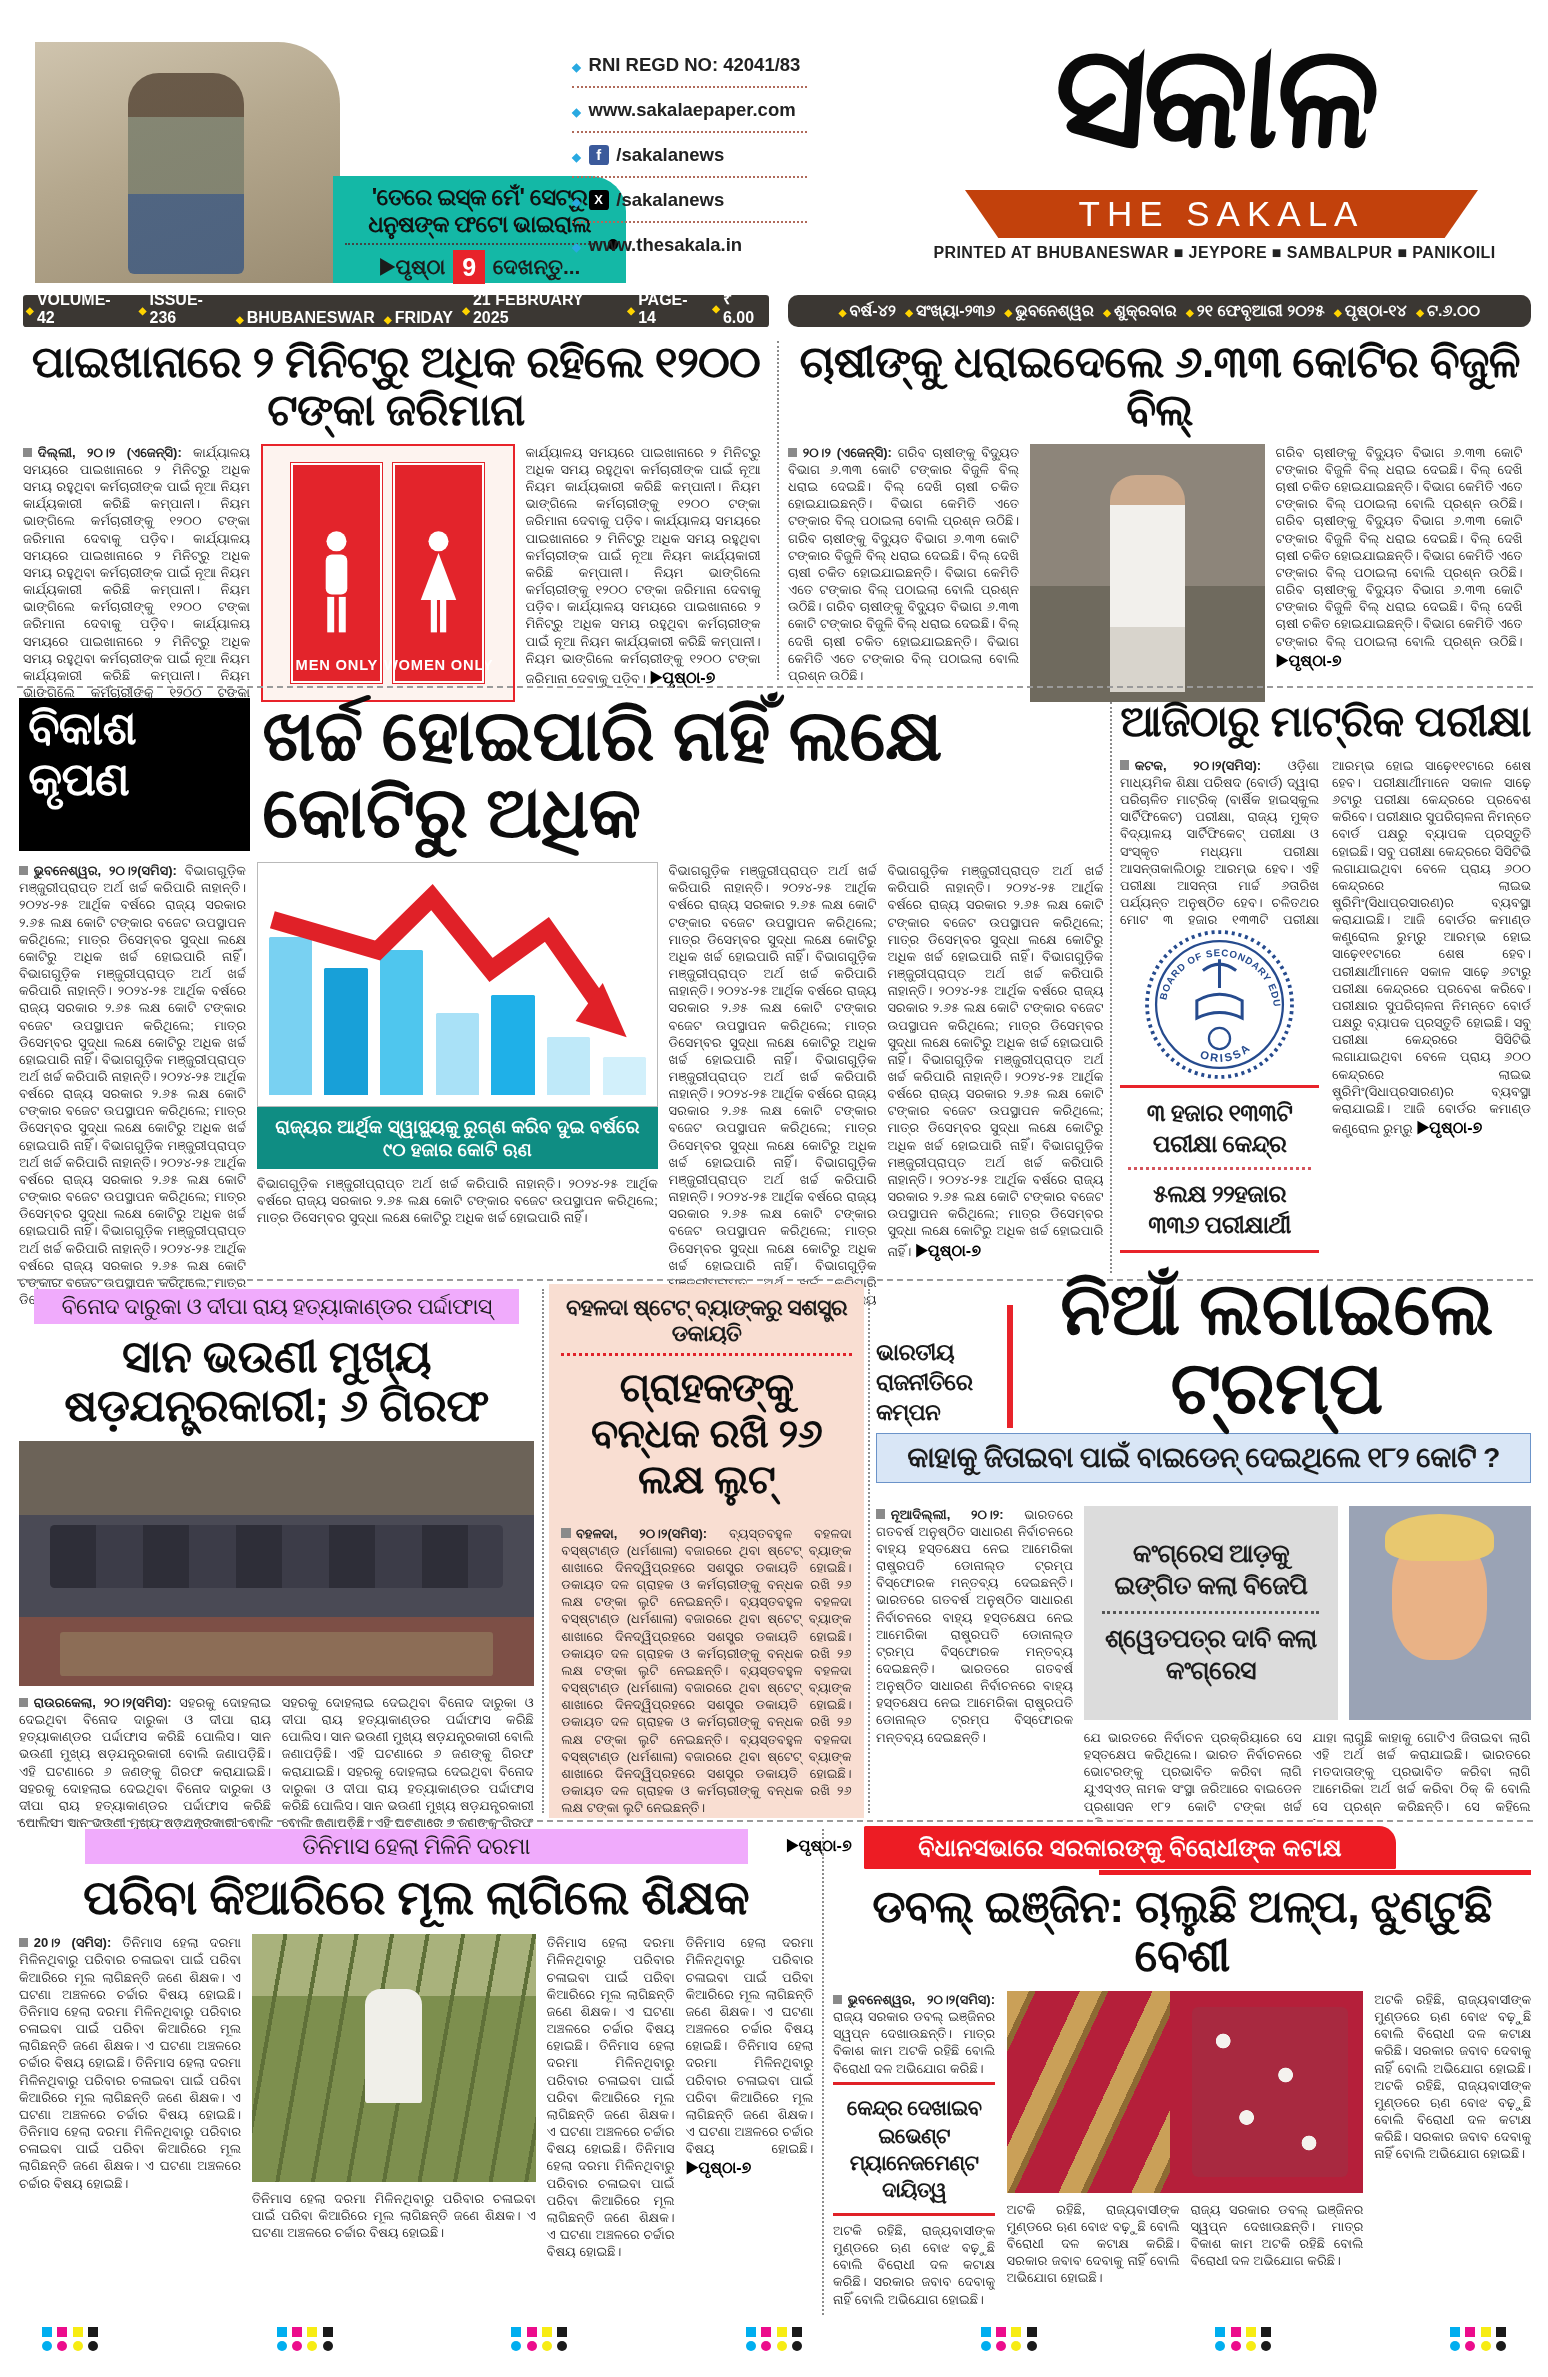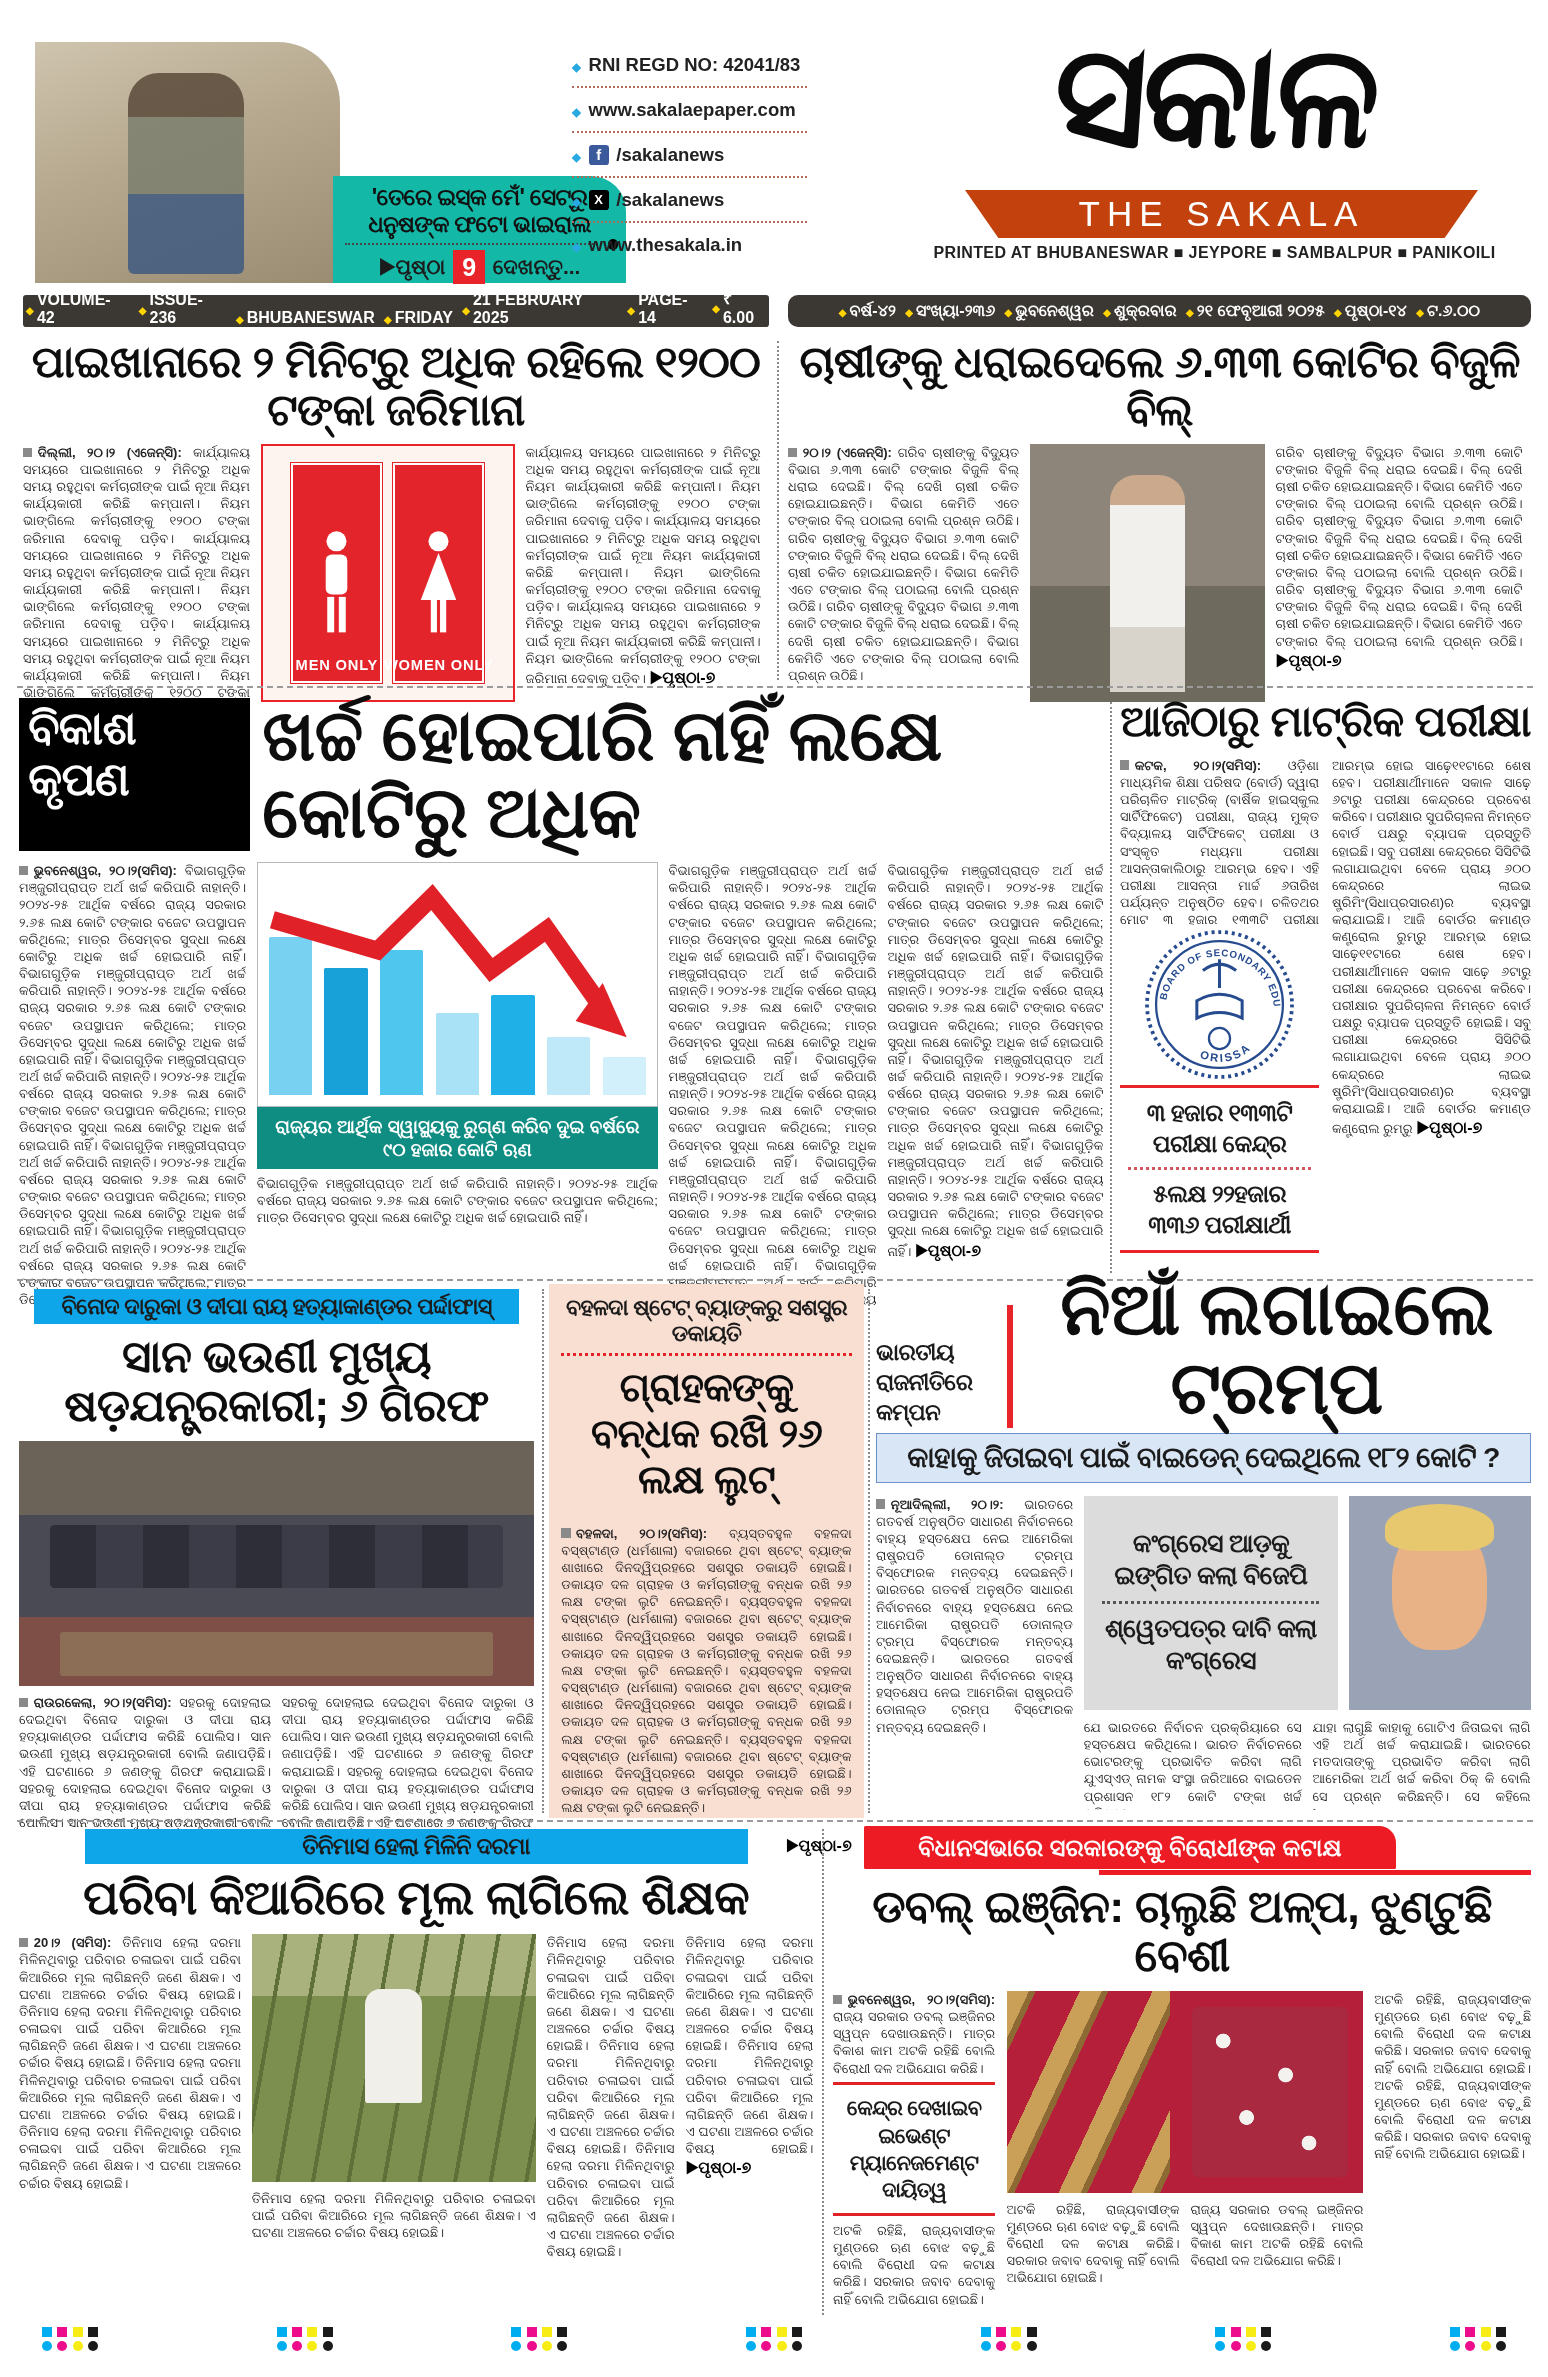--- a/index.html
+++ b/index.html
@@ -72,21 +72,21 @@
   .ph-field{background:linear-gradient(180deg,#a9b27c 0 25%,#7d8f4e 25% 100%);}
   .ph-field::before{content:"";position:absolute;inset:0;background:repeating-linear-gradient(100deg,transparent 0 31px,#5f7038 31px 35px);}
   .ph-field::after{content:"";position:absolute;left:40%;top:22%;width:20%;height:46%;background:#f0efe9;border-radius:15.4px 15.4px 3.1px 3.1px;}
   
   .chart-box{position:relative;height:245px;border:1.5px solid #b9b9b9;background:#fff;box-sizing:border-box;}
   .bars{position:absolute;left:10.8px;right:10.8px;top:9.3px;bottom:10.8px;display:flex;align-items:flex-end;gap:12.3px;}
   .bar{flex:1;border-radius:1.5px 1.5px 0 0;}
   .chart-arrow{position:absolute;inset:0;width:100%;height:100%;}
   .chart-cap{background:#0f8d83;color:#fff;font-weight:bold;font-size:18.5px;text-align:center;padding:7.7px 6.2px;line-height:1.25;}
   
-  .kicker-gray{background:#0ea5e9;font-weight:bold;font-size:22.4px;display:flex;align-items:center;justify-content:center;letter-spacing:-0.8px;}
+  .kicker-gray{background:#f0abfc;font-weight:normal;font-size:22.4px;display:flex;align-items:center;justify-content:center;letter-spacing:-0.8px;}
   .kicker-red{background:#ed1c24;color:#fff;font-weight:bold;font-size:24px;display:flex;align-items:center;justify-content:center;border-radius:1.5px 17px 1.5px 1.5px;}
   .blue-strip{background:#d9e6f6;border:1.5px solid #6b93c9;display:flex;align-items:center;justify-content:center;font-weight:bold;font-size:28.5px;letter-spacing:-0.8px;}
   .gray-box{background:#dcdcdc;box-sizing:border-box;padding:12.3px 10.8px;display:flex;flex-direction:column;justify-content:center;gap:6.2px;}
   .gray-box .g1{font-weight:bold;font-size:25.4px;text-align:center;line-height:1.25;letter-spacing:-0.8px;}
   .gray-box .dot{border-top:3.1px dotted #555;margin:3.1px 7.7px;}
   .stats{border-top:3.9px solid #e8232a;border-bottom:3.9px solid #e8232a;padding:9.3px 3.1px;text-align:center;}
   .stats .s{font-weight:bold;font-size:24px;line-height:1.3;letter-spacing:-0.8px;}
   .stats .dot{border-top:3.1px dotted #d4555d;margin:7.7px 4.6px;}
   .subbox{border-top:3.1px solid #e02128;border-bottom:3.1px solid #e02128;padding:9.3px 1.5px;font-weight:bold;font-size:21px;text-align:center;line-height:1.3;letter-spacing:-0.8px;}
   .tag-black{background:#000;color:#fff;font-weight:bold;font-size:46px;line-height:1.12;padding:4.6px 9.3px;box-sizing:border-box;letter-spacing:-0.8px;}
@@ -383,21 +383,21 @@
 
   <div class="abs dotted-v" style="left:868px;top:1289px;height:524px;"></div>
 
   <div class="abs" style="left:876px;top:1289px;width:655px;">
     <div style="display:flex;align-items:flex-end;gap:9.3px;height:139px;">
       <div style="width:122px;font-weight:bold;font-size:23px;line-height:1.3;letter-spacing:-0.8px;">ଭାରତୀୟ ରାଜନୀତିରେ କମ୍ପନ</div>
       <div style="width:5.4px;height:123px;background:#e8232a;"></div>
       <div class="hl" style="font-size:73px;flex:1;text-align:center;">ନିଆଁ ଲଗାଇଲେ ଟ୍ରମ୍ପ</div>
     </div>
     <div class="blue-strip" style="height:48px;margin-top:4.6px;">କାହାକୁ ଜିତାଇବା ପାଇଁ ବାଇଡେନ୍ ଦେଇଥିଲେ ୧୮୨ କୋଟି ?</div>
-    <div class="grid" style="grid-template-columns:197px 447px;margin-top:13px;height:324px;">
+    <div class="grid" style="grid-template-columns:197px 447px;margin-top:23px;height:324px;">
       <div class="bt">
         <span class="sq"></span><b>ନୂଆଦିଲ୍ଲୀ, ୨୦।୨:</b>
         <span>ଭାରତରେ ଗତବର୍ଷ ଅନୁଷ୍ଠିତ ସାଧାରଣ ନିର୍ବାଚନରେ ବାହ୍ୟ ହସ୍ତକ୍ଷେପ ନେଇ ଆମେରିକା ରାଷ୍ଟ୍ରପତି ଡୋନାଲ୍ଡ ଟ୍ରମ୍ପ ବିସ୍ଫୋରକ ମନ୍ତବ୍ୟ ଦେଇଛନ୍ତି। ଭାରତରେ ଗତବର୍ଷ ଅନୁଷ୍ଠିତ ସାଧାରଣ ନିର୍ବାଚନରେ ବାହ୍ୟ ହସ୍ତକ୍ଷେପ ନେଇ ଆମେରିକା ରାଷ୍ଟ୍ରପତି ଡୋନାଲ୍ଡ ଟ୍ରମ୍ପ ବିସ୍ଫୋରକ ମନ୍ତବ୍ୟ ଦେଇଛନ୍ତି। ଭାରତରେ ଗତବର୍ଷ ଅନୁଷ୍ଠିତ ସାଧାରଣ ନିର୍ବାଚନରେ ବାହ୍ୟ ହସ୍ତକ୍ଷେପ ନେଇ ଆମେରିକା ରାଷ୍ଟ୍ରପତି ଡୋନାଲ୍ଡ ଟ୍ରମ୍ପ ବିସ୍ଫୋରକ ମନ୍ତବ୍ୟ ଦେଇଛନ୍ତି।</span>
       </div>
       <div>
         <div style="display:flex;gap:10.8px;">
           <div class="gray-box" style="width:254px;height:214px;">
             <div class="g1">କଂଗ୍ରେସ ଆଡ଼କୁ ଇଙ୍ଗିତ କଲା ବିଜେପି</div>
             <div class="dot"></div>
             <div class="g1">ଶ୍ୱେତପତ୍ର ଦାବି କଲା କଂଗ୍ରେସ</div>

